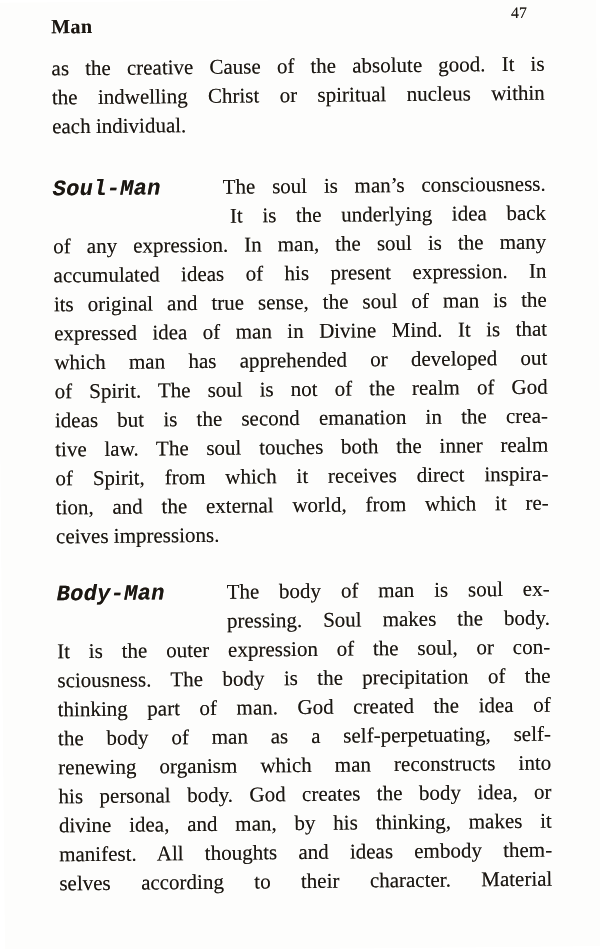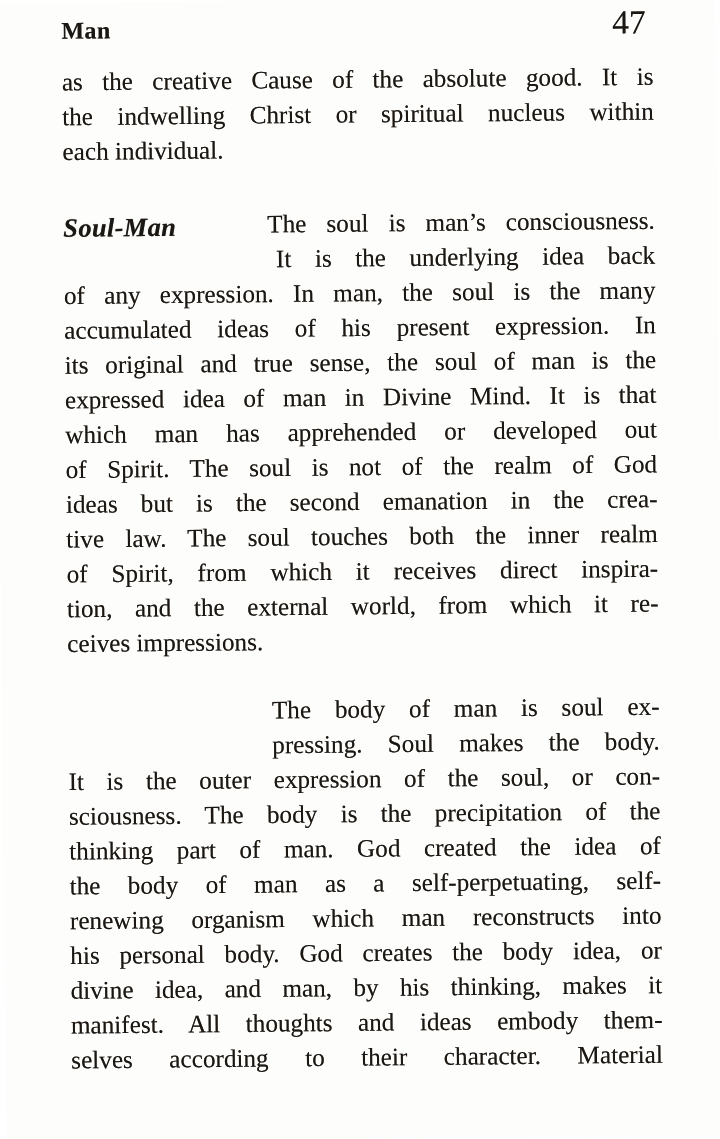--- a/index.html
+++ b/index.html
@@ -26,22 +26,22 @@
     top: 13px;
     left: 55px;
     font-weight: 600;
     font-size: 20px;
     letter-spacing: 0.4px;
     text-shadow: 0 0 0.5px rgba(25,20,12,0.55);
   }
   .page-number {
     position: absolute;
     top: 6px;
-    right: 58px;
-    font-size: 28px;
+    right: 69px;
+    font-size: 16px;
     text-shadow: 0 0 0.5px rgba(25,20,12,0.55);
     margin-left: 44px;
   }
   .textcol {
     position: absolute;
     left: 55px;
     top: 52px;
     width: 493px;
     font-size: 21px;
     line-height: 29px;
@@ -64,20 +64,21 @@
   .gap2 { margin-top: 28px; }
   .term {
     position: absolute;
     left: 0;
     top: 1px;
     font-style: italic;
     font-weight: bold;
     font-size: 22px;
     letter-spacing: 0.3px;
     text-shadow: 0 0 0.6px rgba(25,20,12,0.65);
+    font-family: Liberation Mono, monospace;
   }
 </style>
 </head>
 <body>
 
 <div class="sheet">
 
   <div class="running-head">Man</div>
   <div class="page-number">47</div>
 
@@ -100,20 +101,21 @@
       <div class="jline">which man has apprehended or developed out</div>
       <div class="jline">of Spirit. The soul is not of the realm of God</div>
       <div class="jline">ideas but is the second emanation in the crea-</div>
       <div class="jline">tive law. The soul touches both the inner realm</div>
       <div class="jline">of Spirit, from which it receives direct inspira-</div>
       <div class="jline">tion, and the external world, from which it re-</div>
       <div class="jline last">ceives impressions.</div>
     </div>
 
     <div class="section gap2">
+      <div class="term">Body-Man</div>
       <div class="jline ind1">The body of man is soul ex-</div>
       <div class="jline ind1">pressing. Soul makes the body.</div>
       <div class="jline">It is the outer expression of the soul, or con-</div>
       <div class="jline">sciousness. The body is the precipitation of the</div>
       <div class="jline">thinking part of man. God created the idea of</div>
       <div class="jline">the body of man as a self-perpetuating, self-</div>
       <div class="jline">renewing organism which man reconstructs into</div>
       <div class="jline">his personal body. God creates the body idea, or</div>
       <div class="jline">divine idea, and man, by his thinking, makes it</div>
       <div class="jline">manifest. All thoughts and ideas embody them-</div>

